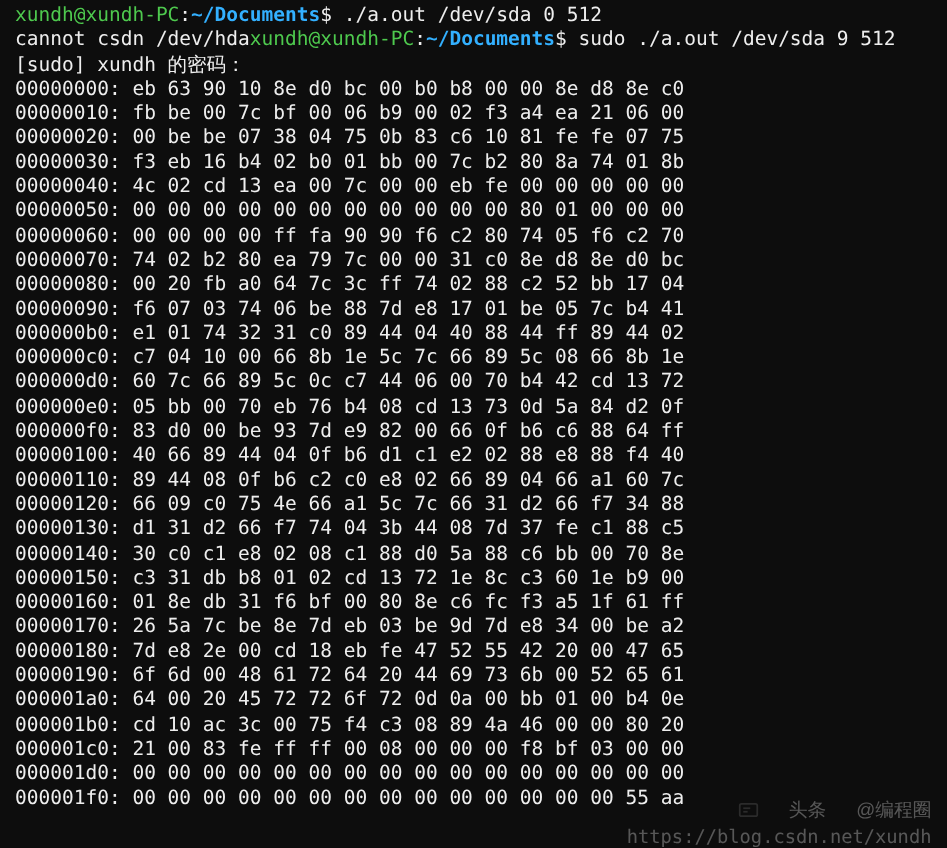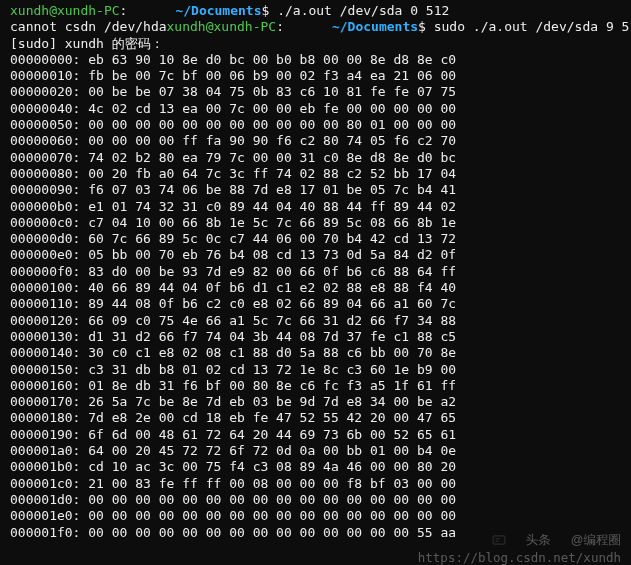--- a/index.html
+++ b/index.html
@@ -14,21 +14,21 @@
       background: #0d0d0d;
       font-family: 'Consolas', 'DejaVu Sans Mono', monospace;
       font-size: 13px;
       line-height: 16.3px;
       padding: 3px 10px;
       color: #eeeeee;
       position: relative;
     }
     .line { white-space: pre; }
     .g { color: #4ec94e; font-weight: normal; text-align: center; }
-    .b { color: #33b0ff; font-weight: bold; margin-left: 48px; }
+    .b { color: #33b0ff; font-weight: bold; }
     .w { color: #eeeeee; }
     .hexline { color: #eeeeee; white-space: pre; }
     .watermarks {
       position: absolute;
       right: 10px;
       bottom: 0px;
       font-size: 12.5px;
       color: rgba(200,200,200,0.4);
       text-align: right;
       line-height: 15px;
@@ -44,20 +44,21 @@
 </head>
 <body>
 
 <div id="lines">
     <div class="line"><span class="g">xundh@xundh-PC</span><span class="w">:</span><span class="b">~/Documents</span><span class="w">$ </span><span class="w">./a.out /dev/sda 0 512</span></div>
     <div class="line"><span class="w">cannot csdn /dev/hda</span><span class="g">xundh@xundh-PC</span><span class="w">:</span><span class="b">~/Documents</span><span class="w">$ </span><span class="w">sudo ./a.out /dev/sda 9 512</span></div>
     <div class="line">[sudo] xundh 的密码：</div>
     <div class="hexline">00000000: eb 63 90 10 8e d0 bc 00 b0 b8 00 00 8e d8 8e c0</div>
     <div class="hexline">00000010: fb be 00 7c bf 00 06 b9 00 02 f3 a4 ea 21 06 00</div>
     <div class="hexline">00000020: 00 be be 07 38 04 75 0b 83 c6 10 81 fe fe 07 75</div>
+    <div class="hexline">00000030: f3 eb 16 b4 02 b0 01 bb 00 7c b2 80 8a 74 01 8b</div>
     <div class="hexline">00000040: 4c 02 cd 13 ea 00 7c 00 00 eb fe 00 00 00 00 00</div>
     <div class="hexline">00000050: 00 00 00 00 00 00 00 00 00 00 00 80 01 00 00 00</div>
     <div class="hexline">00000060: 00 00 00 00 ff fa 90 90 f6 c2 80 74 05 f6 c2 70</div>
     <div class="hexline">00000070: 74 02 b2 80 ea 79 7c 00 00 31 c0 8e d8 8e d0 bc</div>
     <div class="hexline">00000080: 00 20 fb a0 64 7c 3c ff 74 02 88 c2 52 bb 17 04</div>
     <div class="hexline">00000090: f6 07 03 74 06 be 88 7d e8 17 01 be 05 7c b4 41</div>
     <div class="hexline">000000b0: e1 01 74 32 31 c0 89 44 04 40 88 44 ff 89 44 02</div>
     <div class="hexline">000000c0: c7 04 10 00 66 8b 1e 5c 7c 66 89 5c 08 66 8b 1e</div>
     <div class="hexline">000000d0: 60 7c 66 89 5c 0c c7 44 06 00 70 b4 42 cd 13 72</div>
     <div class="hexline">000000e0: 05 bb 00 70 eb 76 b4 08 cd 13 73 0d 5a 84 d2 0f</div>
@@ -69,21 +70,20 @@
     <div class="hexline">00000140: 30 c0 c1 e8 02 08 c1 88 d0 5a 88 c6 bb 00 70 8e</div>
     <div class="hexline">00000150: c3 31 db b8 01 02 cd 13 72 1e 8c c3 60 1e b9 00</div>
     <div class="hexline">00000160: 01 8e db 31 f6 bf 00 80 8e c6 fc f3 a5 1f 61 ff</div>
     <div class="hexline">00000170: 26 5a 7c be 8e 7d eb 03 be 9d 7d e8 34 00 be a2</div>
     <div class="hexline">00000180: 7d e8 2e 00 cd 18 eb fe 47 52 55 42 20 00 47 65</div>
     <div class="hexline">00000190: 6f 6d 00 48 61 72 64 20 44 69 73 6b 00 52 65 61</div>
     <div class="hexline">000001a0: 64 00 20 45 72 72 6f 72 0d 0a 00 bb 01 00 b4 0e</div>
     <div class="hexline">000001b0: cd 10 ac 3c 00 75 f4 c3 08 89 4a 46 00 00 80 20</div>
     <div class="hexline">000001c0: 21 00 83 fe ff ff 00 08 00 00 00 f8 bf 03 00 00</div>
     <div class="hexline">000001d0: 00 00 00 00 00 00 00 00 00 00 00 00 00 00 00 00</div>
-    <div class="hexline">000001e0: 00 00 00 00 00 00 00 00 00 00 00 00 00 00 00 00</div>
     <div class="hexline">000001f0: 00 00 00 00 00 00 00 00 00 00 00 00 00 00 55 aa</div>
   </div>
 
 <div class="watermarks">
   <span class="tt">
     <svg width="14" height="14" viewBox="0 0 24 24">
         <rect x="2" y="5" width="20" height="14" rx="2" fill="none" stroke="currentColor" stroke-width="2"></rect>
         <rect x="6" y="9" width="8" height="2" fill="currentColor"></rect>
         <rect x="6" y="13" width="5" height="2" fill="currentColor"></rect>
       </svg>

